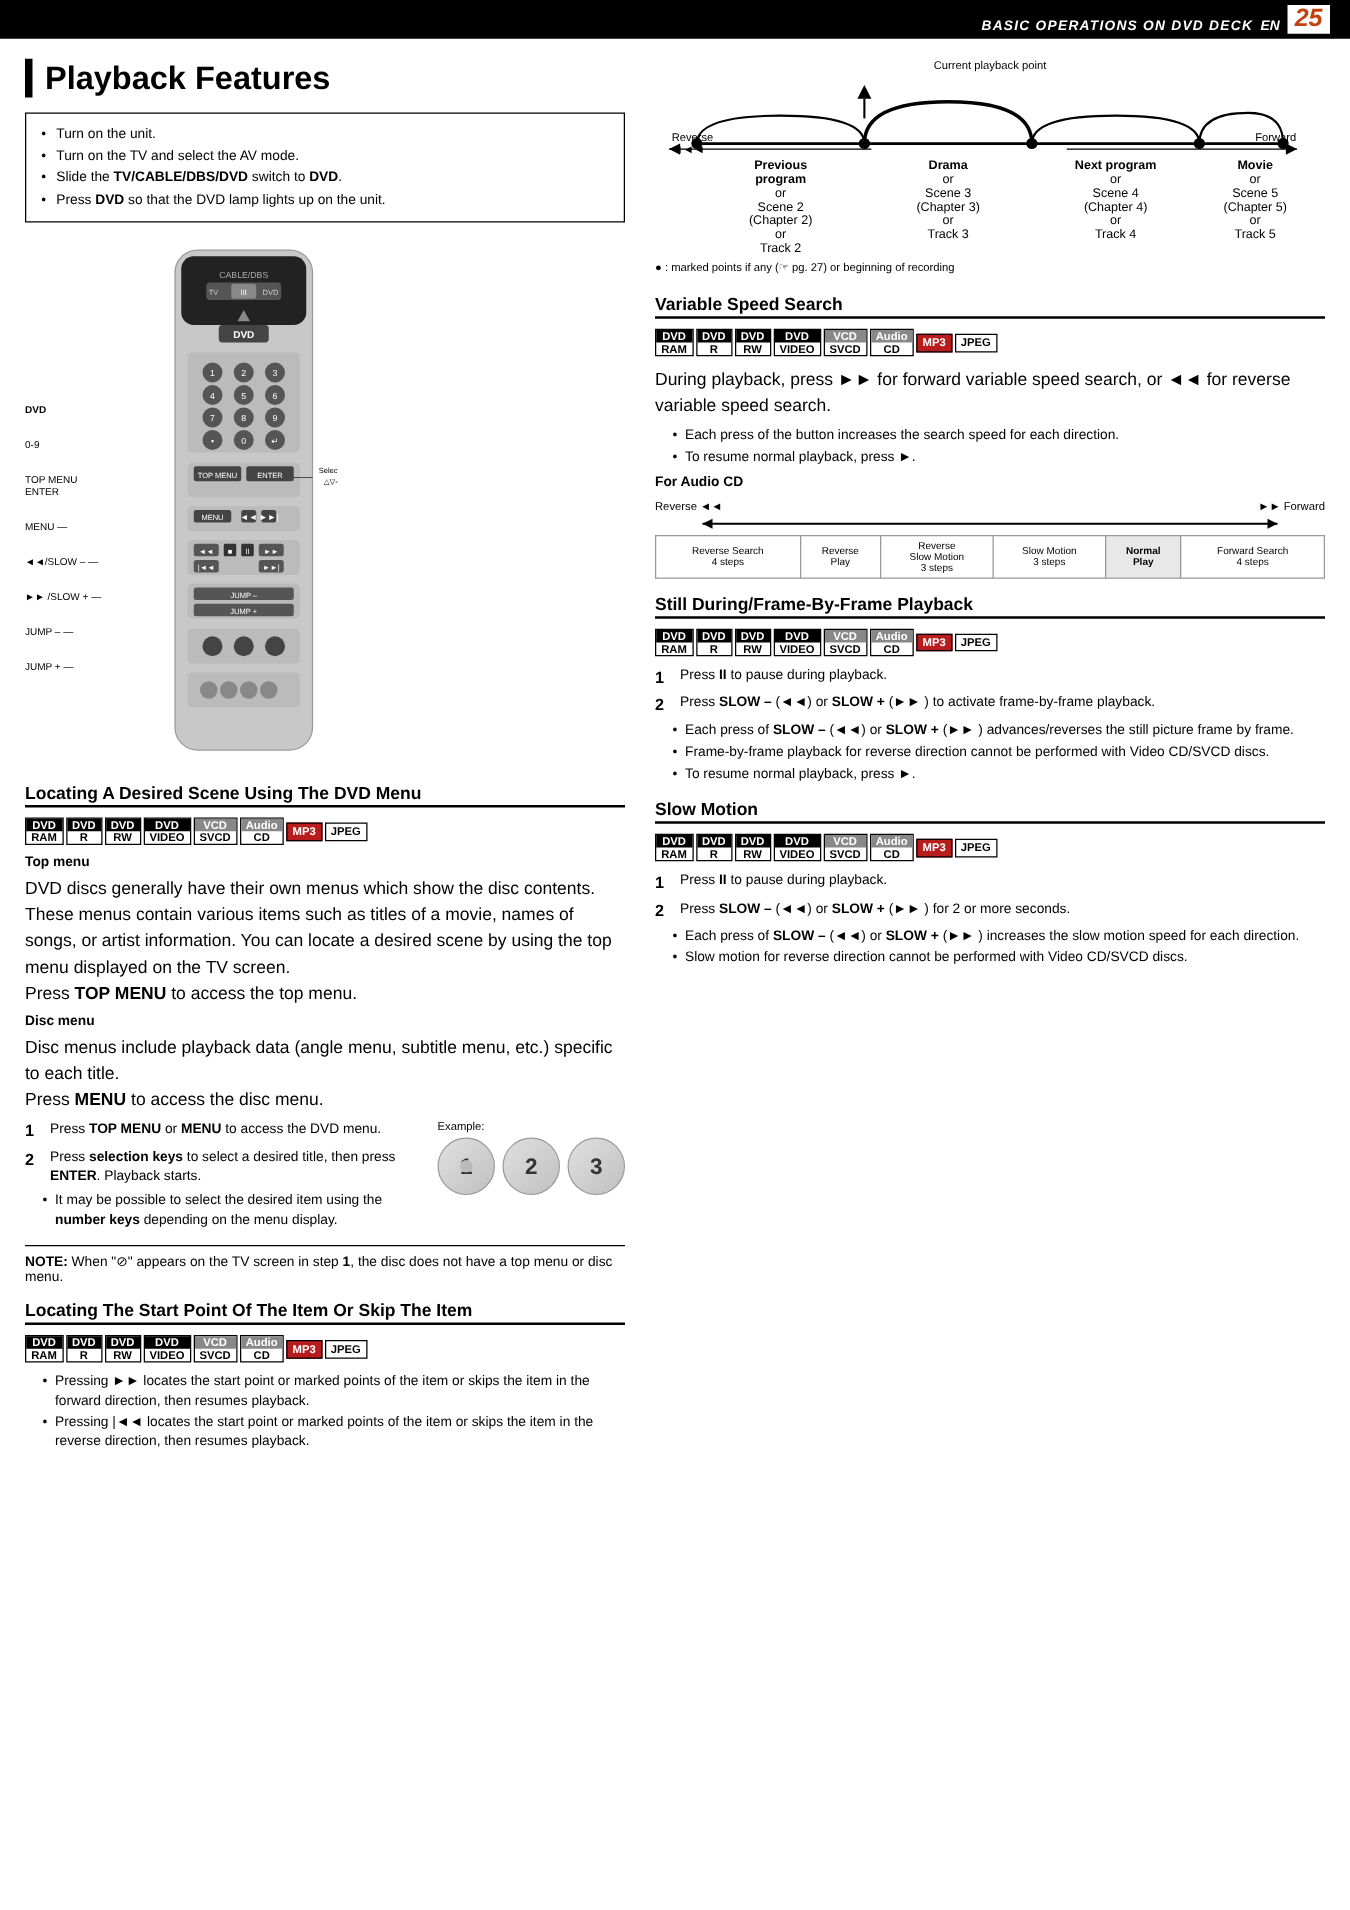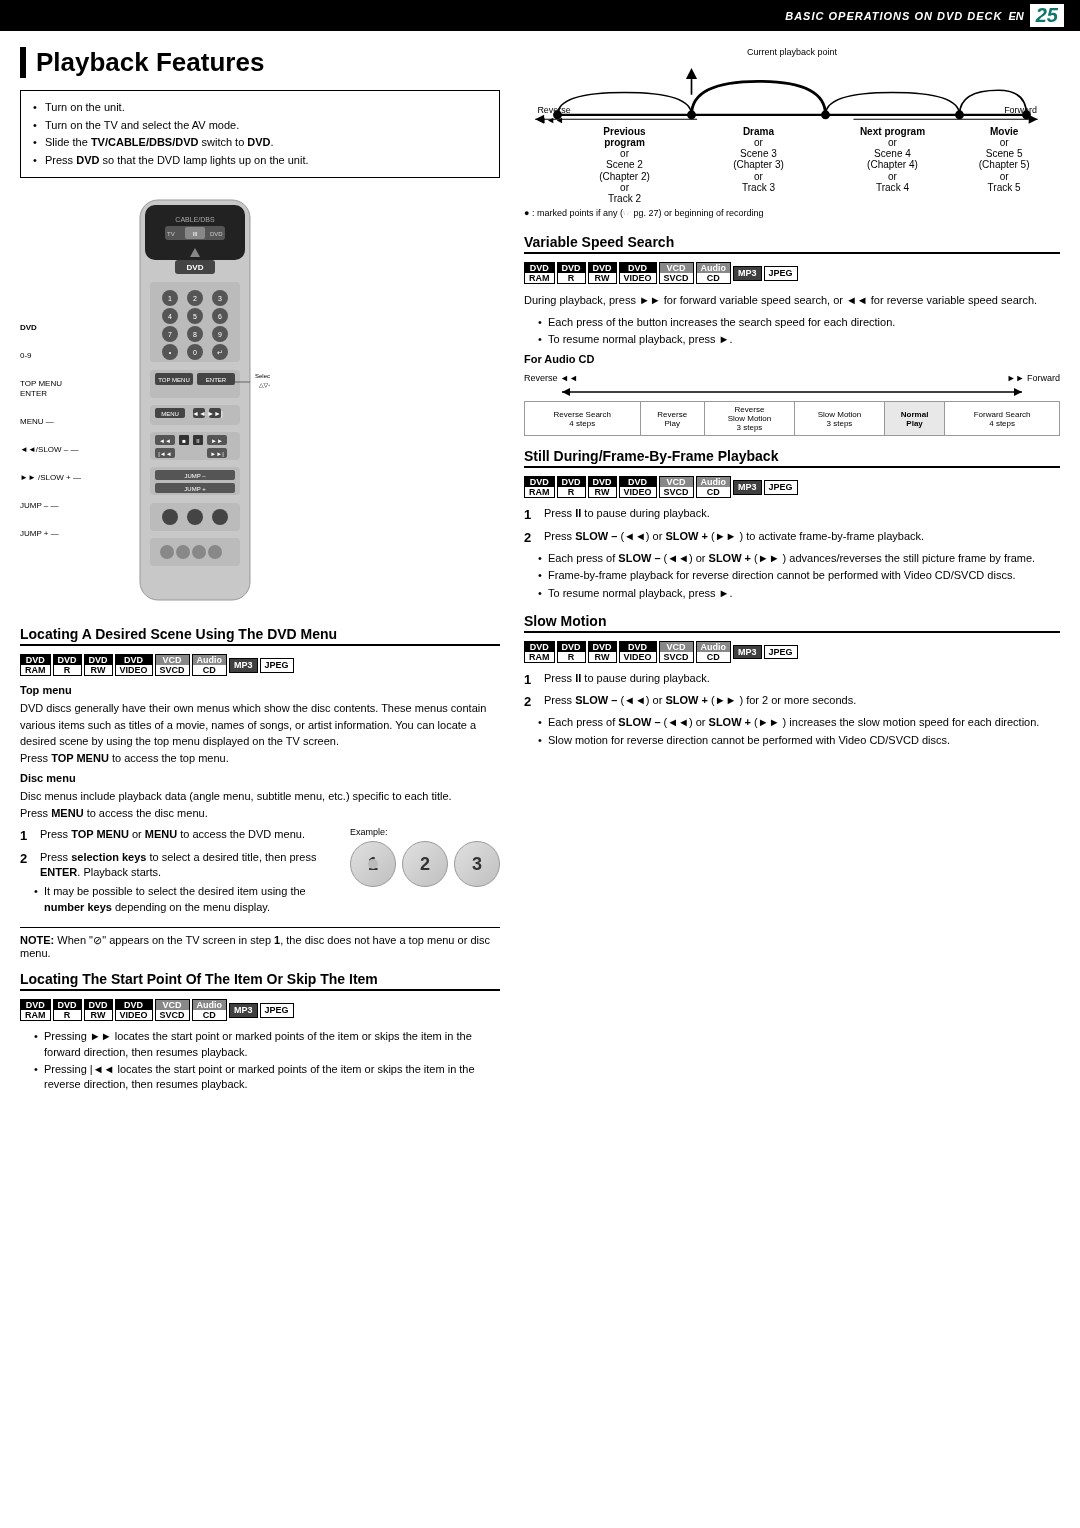--- a/index.html
+++ b/index.html
@@ -21,21 +21,21 @@
     .header {
       background: #000;
       color: #fff;
       text-align: right;
       padding: 4px 16px;
       font-size: 11px;
       font-style: italic;
       font-weight: bold;
       display: flex;
       justify-content: flex-end;
-      align-items: center;
+      align-items: flex-end;
     }
     .content {
       display: flex;
       padding: 16px 20px;
       gap: 24px;
     }
     .left-col {
       width: 480px;
       flex-shrink: 0;
     }
@@ -85,21 +85,21 @@
     }
     .badge {
       border: 1.5px solid #000;
       padding: 1px 4px;
       font-size: 9px;
       font-weight: bold;
       line-height: 1.2;
       text-align: center;
     }
     .badge.dark {
-      background: #404040;
+      background: #b91c1c;
       color: #fff;
     }
     .badge-two {
       display: flex;
       flex-direction: column;
       border: 1.5px solid #000;
     }
     .badge-two .top {
       background: #000;
       color: #fff;
@@ -116,21 +116,21 @@
     }
     .badge-two.ram .top { background: #000; color: #fff; }
     .badge-two.r .top { background: #000; color: #fff; }
     .badge-two.rw .top { background: #000; color: #fff; }
     .badge-two.video .top { background: #000; color: #fff; }
     .badge-two.svcd .top { background: #888; color: #fff; }
     .badge-two.cd .top { background: #888; color: #fff; }
 
     
     .body-text {
-      font-size: 11px;
+      font-size: 14px;
       line-height: 1.5;
       margin-bottom: 6px;
     }
     .bullet-list {
       margin-left: 14px;
       margin-bottom: 6px;
     }
     .bullet-list li {
       list-style: none;
       position: relative;
@@ -176,21 +176,21 @@
     }
   </style>
 </head>
 <body>
 
 <div class="page">
 
   <div class="header">
     <span style="font-style:italic;font-weight:bold;font-size:11px;letter-spacing:1px;">BASIC OPERATIONS ON DVD DECK</span>
     <span style="margin-left:6px;font-size:11px;font-weight:bold;">EN</span>
-    <span style="margin-left:6px;font-size:20px;font-weight:bold;background:#fff;color:#0f766e;padding:0 6px;">25</span>
+    <span style="margin-left:6px;font-size:20px;font-weight:bold;background:#fff;color:#c2410c;padding:0 6px;">25</span>
   </div>
 
   <div class="content">
 
     <div class="left-col">
 
       <div class="page-title">Playback Features</div>
 
       <div class="intro-box">
         <ul>

